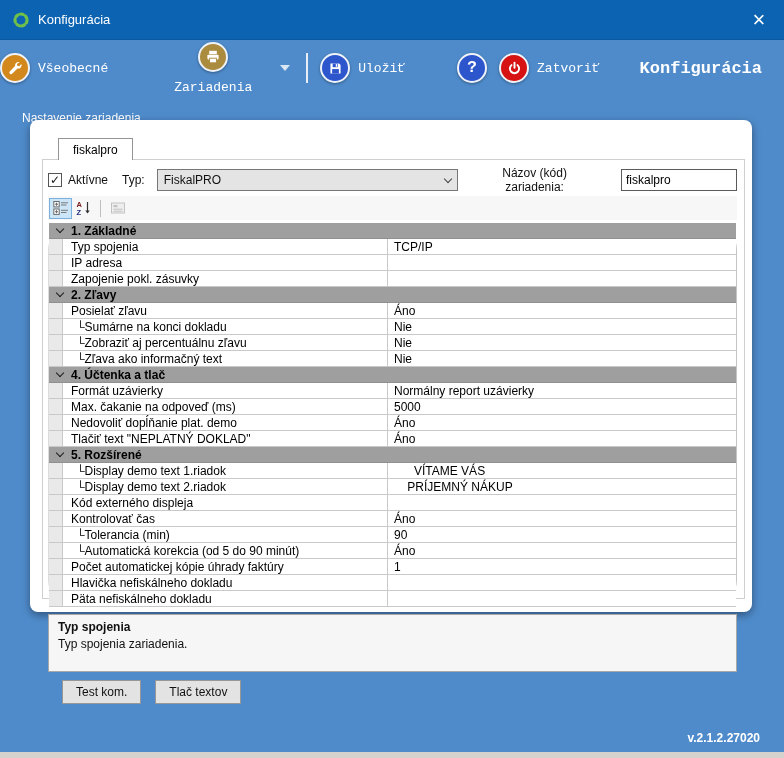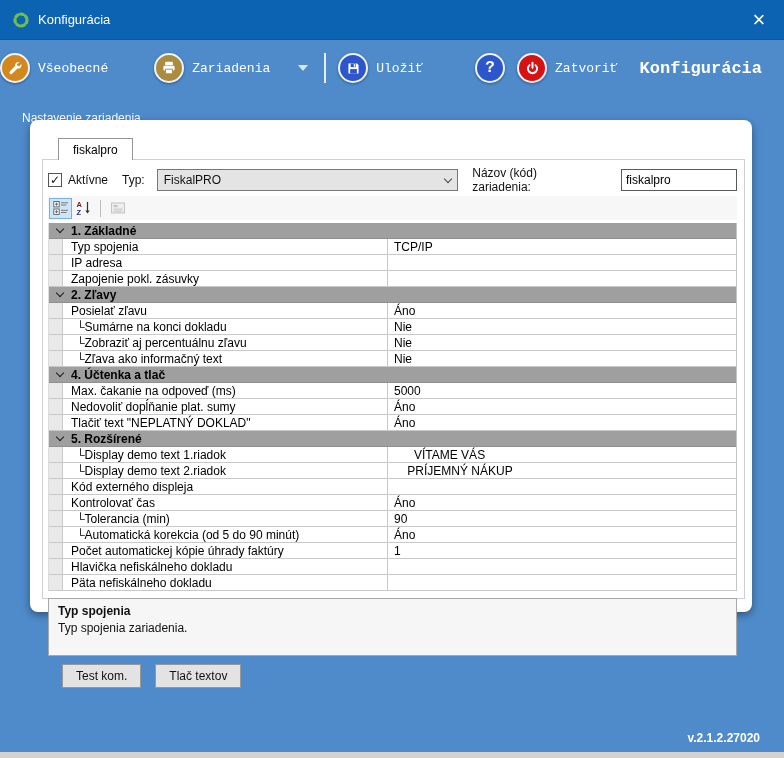--- a/index.html
+++ b/index.html
@@ -44,33 +44,33 @@
   .controls{display:flex;align-items:center;height:24px;margin:0 1px 4px 1px;font-size:12px;color:#111;}
   .checkbox{width:14px;height:14px;border:1px solid #555;background:#fff;display:flex;
     align-items:center;justify-content:center;font-size:12px;line-height:12px;color:#111;flex:none;}
   .lbl{margin:0 6px;}
   .combo{width:306px;height:22px;background:#e4e4e4;border:1px solid #767676;display:flex;
     align-items:center;padding:0 6px;margin-left:6px;}
   .combo .chev{margin-left:auto;width:6px;height:6px;border-left:1.5px solid #444;
     border-bottom:1.5px solid #444;transform:rotate(-45deg);margin-top:-3px;}
   .namebox{width:116px;height:22px;border:1px solid #5a5a5a;font-size:12px;padding:0 4px;
     font-family:"Liberation Sans","DejaVu Sans",sans-serif;}
-  .nm-lbl{margin-left:14px;margin-right:24px;}
+  .nm-lbl{margin-left:14px;margin-right:24px;text-align:center;}
 
   
   .pg-toolbar{height:24px;display:flex;align-items:center;margin:0 1px;background:#f7f7f7;padding-left:1px;}
   .pg-btn{width:23px;height:21px;display:flex;align-items:center;justify-content:center;
     border:1px solid transparent;}
   .pg-btn.active{background:#cde6f7;border-color:#7ab0dd;}
   .pg-btn.disabled{opacity:.55;}
   .pg-sep{width:1px;height:17px;background:#bdbdbd;margin:0 5px;}
 
   
   .pgrid{margin:3px 1px 0 1px;border-left:1px solid #dcdcdc;border-right:1px solid #c4c4c4;
-    font-size:12px;color:#000;}
+    font-size:12px;color:#000;border-radius:27px;}
   .pgrid .row{display:flex;height:16px;line-height:14px;}
   .row.cat{background:#9f9f9f;font-weight:bold;border-bottom:1px solid #909090;align-items:center;}
   .chev-box{width:22px;display:flex;justify-content:center;flex:none;}
   .chev-v{width:6px;height:6px;border-left:1.8px solid #1c1c1c;border-bottom:1.8px solid #1c1c1c;
     transform:rotate(-45deg);margin-top:-3px;}
   .row.prop{background:#fff;border-bottom:1px solid #c9c9c9;}
   .prop .gutter{width:14px;background:#e9e9e9;border-right:1px solid #c9c9c9;flex:none;}
   .prop .pname{width:325px;flex:none;padding:1px 2px 0 8px;border-right:1px solid #c9c9c9;
     overflow:hidden;white-space:pre;}
   .prop.sub .pname{padding-left:13px;}
@@ -108,21 +108,21 @@
   <div class="toolbar">
     <div class="tb-item">
       <span class="circle c-orange">
         <svg viewBox="0 0 16 16" width="16" height="16">
           <path d="M12.6 2.2a3.4 3.4 0 0 0-4.5 3.9L3 11.2a1.7 1.7 0 1 0 2.4 2.4l5.1-5.1a3.4 3.4 0 0 0 3.9-4.5L12.2 6.2 10.3 5.8 9.9 3.9Z" fill="#fff"></path>
         </svg>
       </span>
       <span>Všeobecné</span>
     </div>
 
-    <div class="tb-item" style="margin-left:46px;">
+    <div class="tb-item" style="margin-left:66px;flex-direction:column;">
       <span class="circle c-bronze">
         <svg viewBox="0 0 16 16" width="16" height="16">
           <rect x="4.2" y="1.8" width="7.6" height="3.4" fill="#fff"></rect>
           <rect x="2.4" y="5.8" width="11.2" height="4.6" rx="0.8" fill="#fff"></rect>
           <rect x="4.6" y="9.2" width="6.8" height="4.6" fill="#fff" stroke="#ab8b3e" stroke-width="0.9"></rect>
         </svg>
       </span>
       <span>Zariadenia</span>
     </div>
     <span class="dd-arrow"></span>
@@ -256,26 +256,31 @@
             <span class="pval">Nie</span>
           </div>
           <div class="row cat">
             <span class="chev-box">
               <span class="chev-v"></span>
             </span>
             <span>4. Účtenka a tlač</span>
           </div>
           <div class="row prop">
             <span class="gutter"></span>
+            <span class="pname">Formát uzávierky</span>
+            <span class="pval">Normálny report uzávierky</span>
+          </div>
+          <div class="row prop">
+            <span class="gutter"></span>
             <span class="pname">Max. čakanie na odpoveď (ms)</span>
             <span class="pval">5000</span>
           </div>
           <div class="row prop">
             <span class="gutter"></span>
-            <span class="pname">Nedovoliť dopĺňanie plat. sumy</span>
+            <span class="pname">Nedovoliť dopĺňanie plat. demo</span>
             <span class="pval">Áno</span>
           </div>
           <div class="row prop">
             <span class="gutter"></span>
             <span class="pname">Tlačiť text "NEPLATNÝ DOKLAD"</span>
             <span class="pval">Áno</span>
           </div>
           <div class="row cat">
             <span class="chev-box">
               <span class="chev-v"></span>

